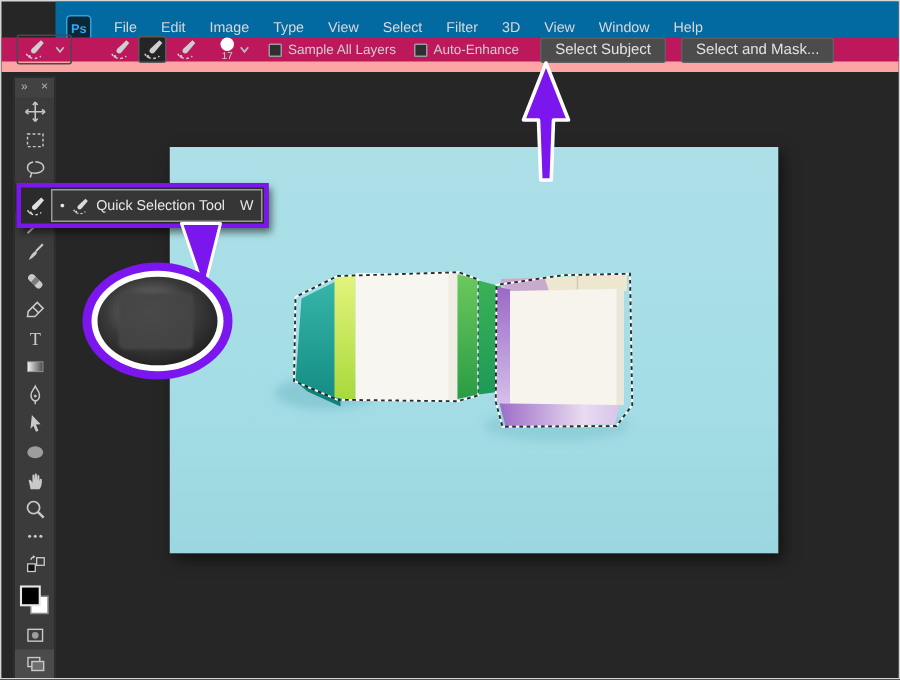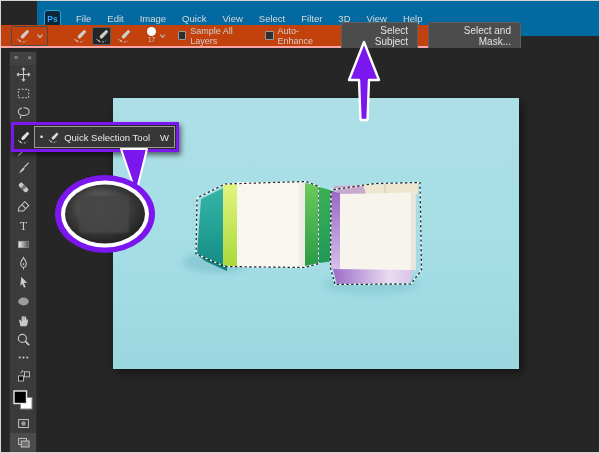--- a/index.html
+++ b/index.html
@@ -10,22 +10,22 @@
 
   
   .menu-bar { position:absolute; left:0; top:0; width:600px; height:36px; background:#0369a1;
               display:flex; align-items:center; border-bottom:1px solid #2a2a2a;margin-left:36px; }
   .ps-logo { width:17px; height:17px; margin:0 7px 0 7px; background:#0b2838; border:1px solid #2ba3dc;
              border-radius:3px; color:#31a8ff; font-size:8.5px; font-weight:bold;
              display:flex; align-items:center; justify-content:center; }
   .menu-item { color:#d8d8d8; font-size:9.5px; padding:0 8px; line-height:24px; cursor:default;text-align:center; }
 
   
-  .options-bar { position:absolute; left:0; top:24px; width:520px; height:23px; background:#c2410c;
-                 display:flex; align-items:center; border-bottom:2px solid #fca5a5; }
+  .options-bar { position:absolute; left:0; top:24px; width:600px; height:23px; background:#be185d;
+                 display:flex; align-items:center; border-bottom:7px solid #fca5a5; }
   .opt-icon { width:16px; height:16px; color:#cfcfcf; }
   .tool-preset { display:flex; align-items:center; gap:2px; margin-left:10px; padding:1px 3px;
                  border:1px solid #4a4a4a; border-radius:2px; }
   .mode-group { display:flex; gap:3px; margin-left:22px; }
   .mode-btn { width:19px; height:18px; display:flex; align-items:center; justify-content:center;
               border-radius:2px; color:#c9c9c9; }
   .mode-btn.active { background:#252525; border:1px solid #5a5a5a; }
   .brush-size { display:flex; flex-direction:column; align-items:center; margin-left:14px; line-height:1; }
   .brush-dot { width:9px; height:9px; border-radius:50%; background:#ffffff; }
   .brush-num { color:#cfcfcf; font-size:6.5px; margin-top:1px; }
@@ -130,26 +130,27 @@
   </defs>
 </svg>
 
 <div class="screen">
 
   <div class="menu-bar">
     <div class="ps-logo">Ps</div>
     <span class="menu-item">File</span>
     <span class="menu-item">Edit</span>
     <span class="menu-item">Image</span>
-    <span class="menu-item">Quick</span>
+    <span class="menu-item">Type</span>
     <span class="menu-item">View</span>
     <span class="menu-item">Select</span>
     <span class="menu-item">Filter</span>
     <span class="menu-item">3D</span>
     <span class="menu-item">View</span>
+    <span class="menu-item">Window</span>
     <span class="menu-item">Help</span>
   </div>
 
   <div class="options-bar">
     <div class="tool-preset">
       <svg class="opt-icon">
           <use href="#qsbrush"></use>
         </svg>
       <svg class="chev" viewBox="0 0 8 8">
           <path d="M1.5,2.5 L4,5.5 L6.5,2.5" fill="none" stroke="currentColor" stroke-width="1.2"></path>

